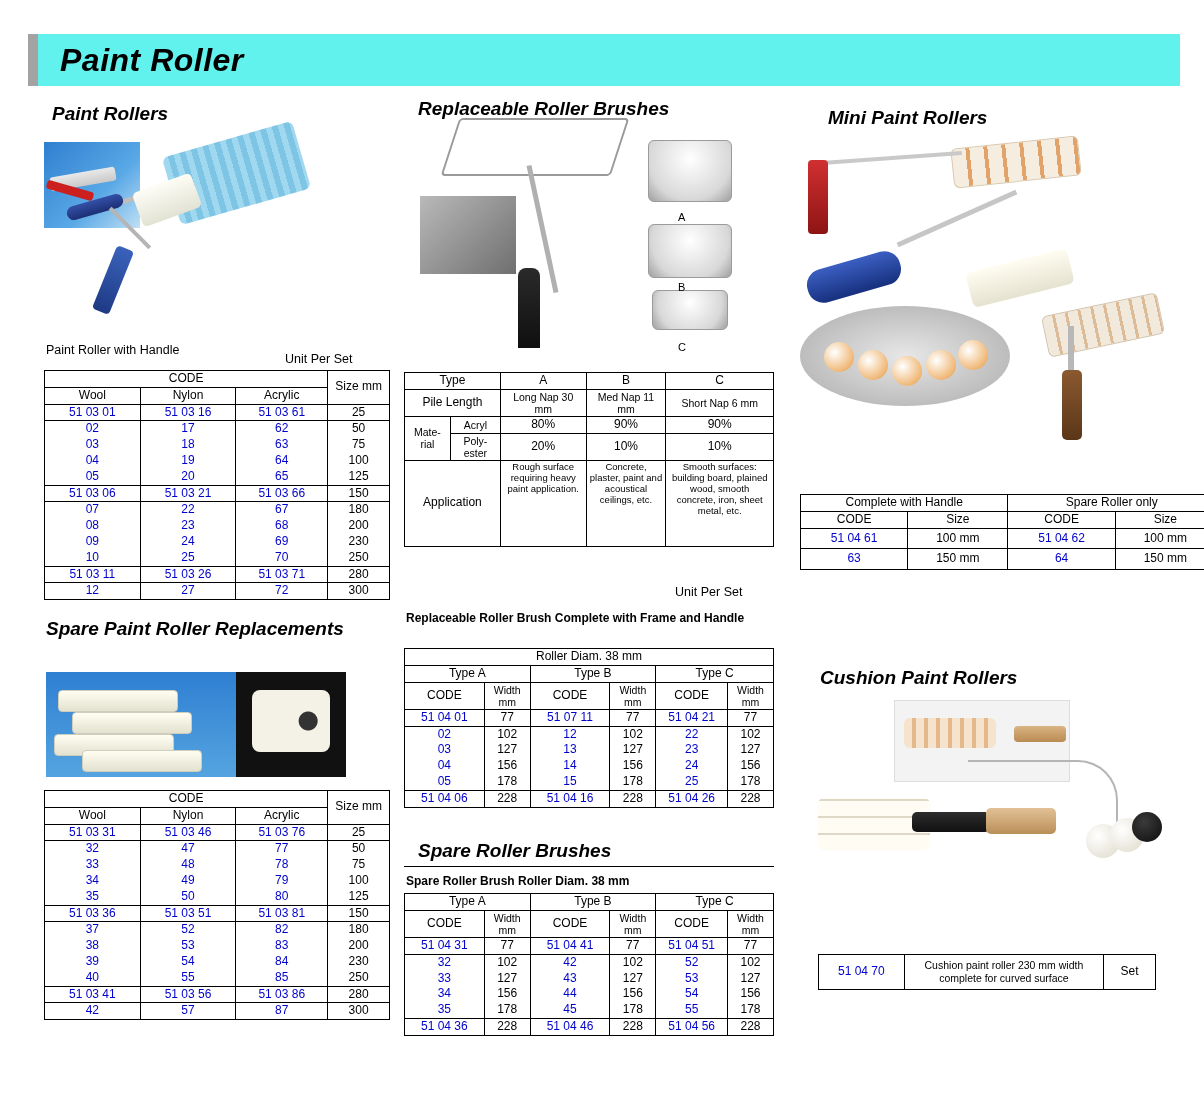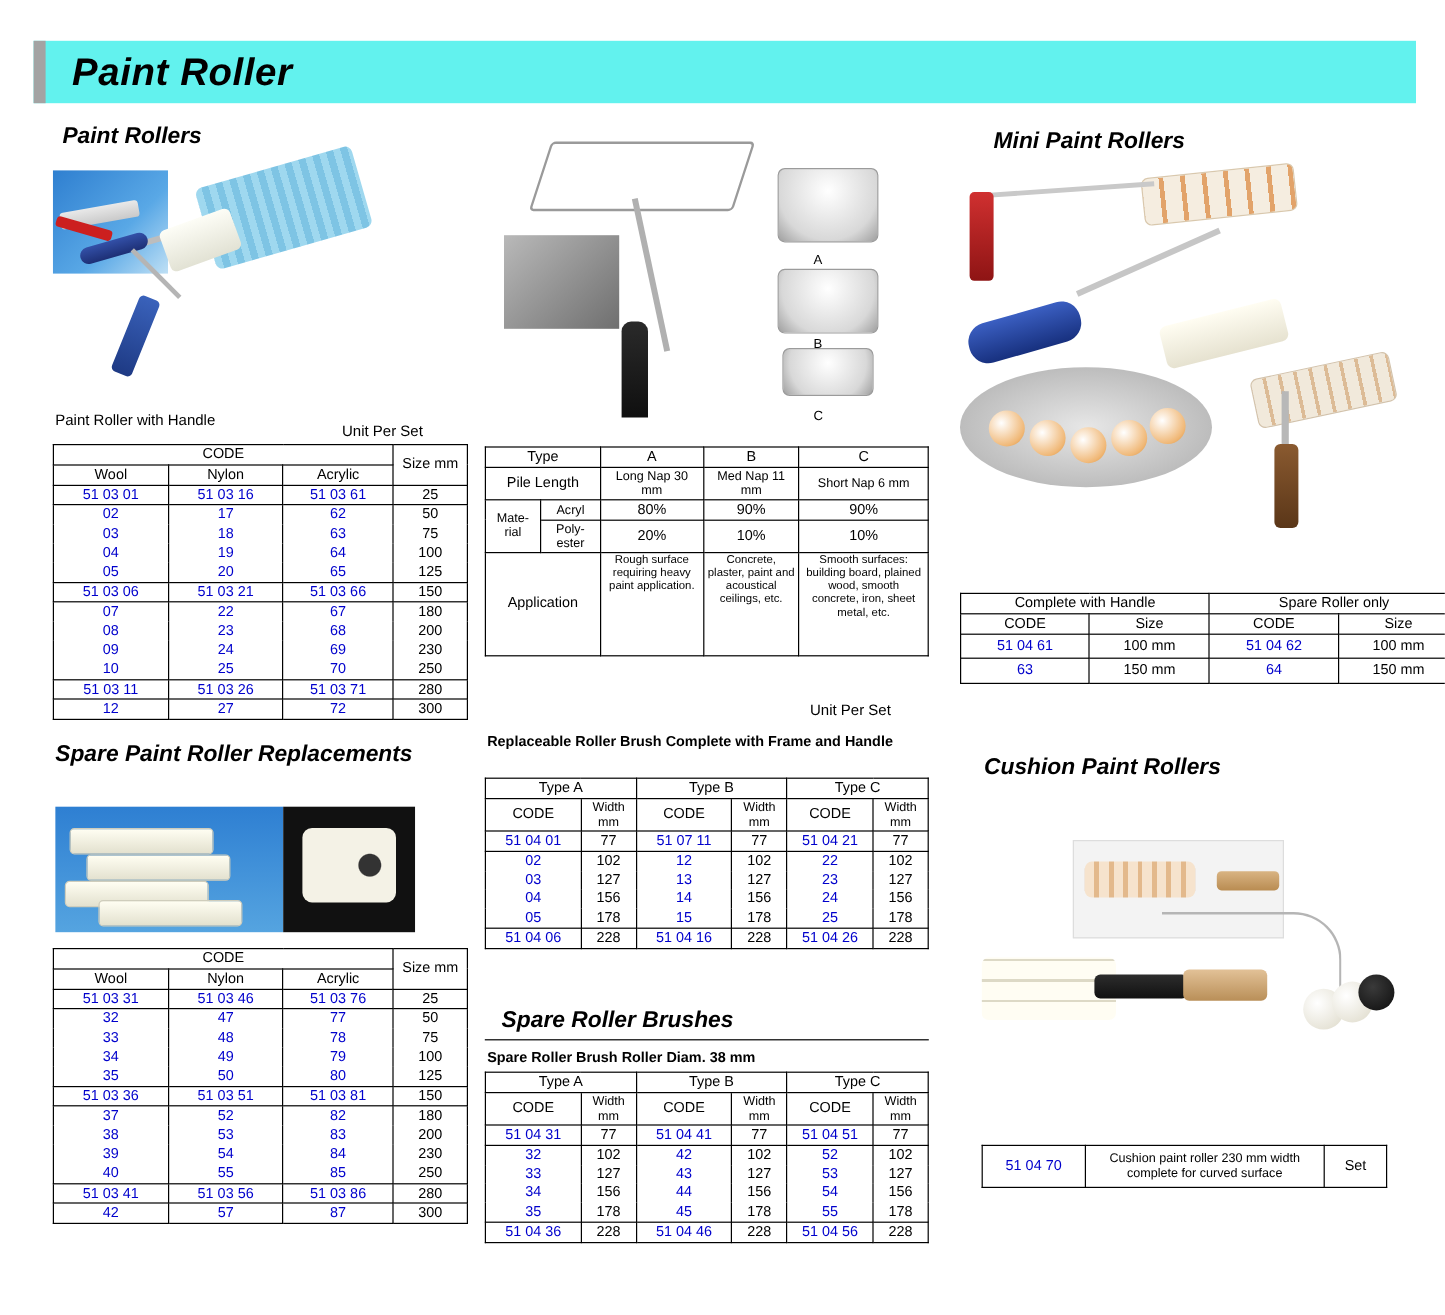--- a/index.html
+++ b/index.html
@@ -465,20 +465,21 @@
         </tr>
     <tr>
           <td class="code nb-t">42</td>
           <td class="code nb-t">57</td>
           <td class="code nb-t">87</td>
           <td class="nb-t">300</td>
         </tr>
   </tbody>
     </table>
 
+  <div class="sec-title" style="left:418px; top:98px;">Replaceable Roller Brushes</div>
 
   <div class="img" id="img-repl">
     <div class="frame"></div>
     <div class="bar"></div>
     <div class="grip"></div>
     <div class="photo"></div>
     <div class="nap" style="left:228px; top:32px; width:84px; height:62px;"></div>
     <div class="nap" style="left:228px; top:116px; width:84px; height:54px;"></div>
     <div class="nap" style="left:232px; top:182px; width:76px; height:40px;"></div>
   </div>
@@ -521,20 +522,23 @@
     </tr>
   </tbody>
     </table>
 
   <div class="sub-label" style="left:675px; top:585px;">Unit Per Set</div>
 
   <div class="sub-label" style="left:406px; top:611px; width:350px; line-height:1.25; font-weight:bold; font-size:12px;">Replaceable Roller Brush Complete with Frame and Handle</div>
 
   <table class="t" id="tbl-complete-brush" style="left:404px; top:648px; width:370px;">
     <tbody>
+        <tr>
+      <td colspan="6" class="hdr">Roller Diam. 38 mm</td>
+    </tr>
     <tr>
       <td colspan="2" style="width:126px;">Type A</td>
       <td colspan="2" style="width:126px;">Type B</td>
       <td colspan="2" style="width:118px;">Type C</td>
     </tr>
     <tr>
       <td style="width:80px;">CODE</td>
       <td class="small" style="width:46px;">Width mm</td>
       <td style="width:80px;">CODE</td>
       <td class="small" style="width:46px;">Width mm</td>
@@ -702,21 +706,21 @@
     </tr>
     <tr>
       <td class="code nb-t" style="padding:3px;">63</td>
       <td class="nb-t" style="padding:3px;">150 mm</td>
       <td class="code nb-t" style="padding:3px;">64</td>
       <td class="nb-t" style="padding:3px;">150 mm</td>
     </tr>
   </tbody>
     </table>
 
-  <div class="sec-title" style="left:820px; top:629px;">Cushion Paint Rollers</div>
+  <div class="sec-title" style="left:820px; top:667px;">Cushion Paint Rollers</div>
 
   <div class="img" id="img-cushion">
     <div class="panel"></div>
     <div class="cr"></div>
     <div class="cwood"></div>
     <div class="wire"></div>
     <div class="mrollers"></div>
     <div class="mbody"></div>
     <div class="mwood"></div>
     <div class="ball1"></div>

